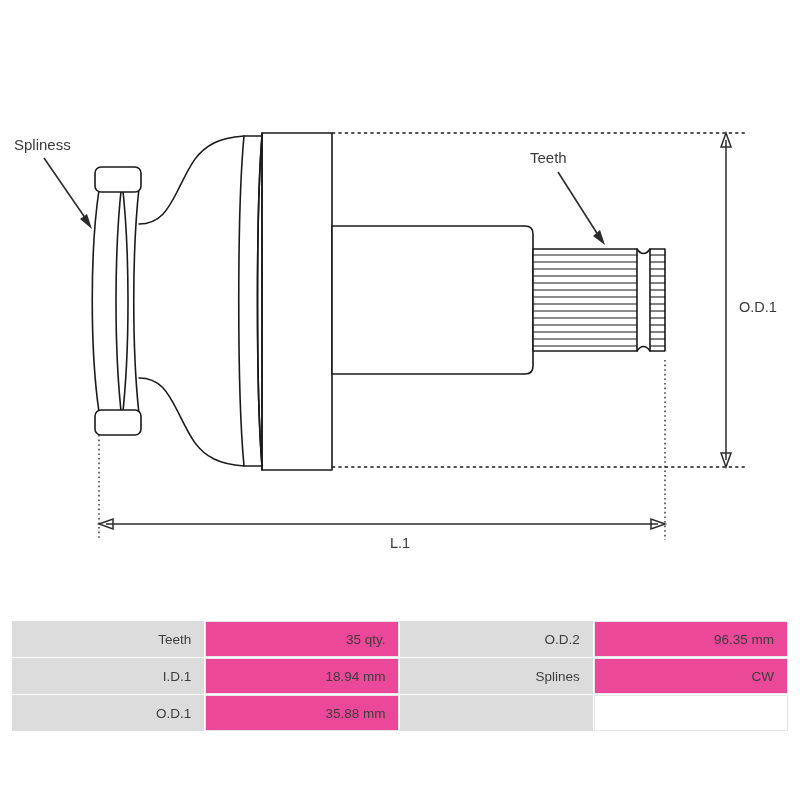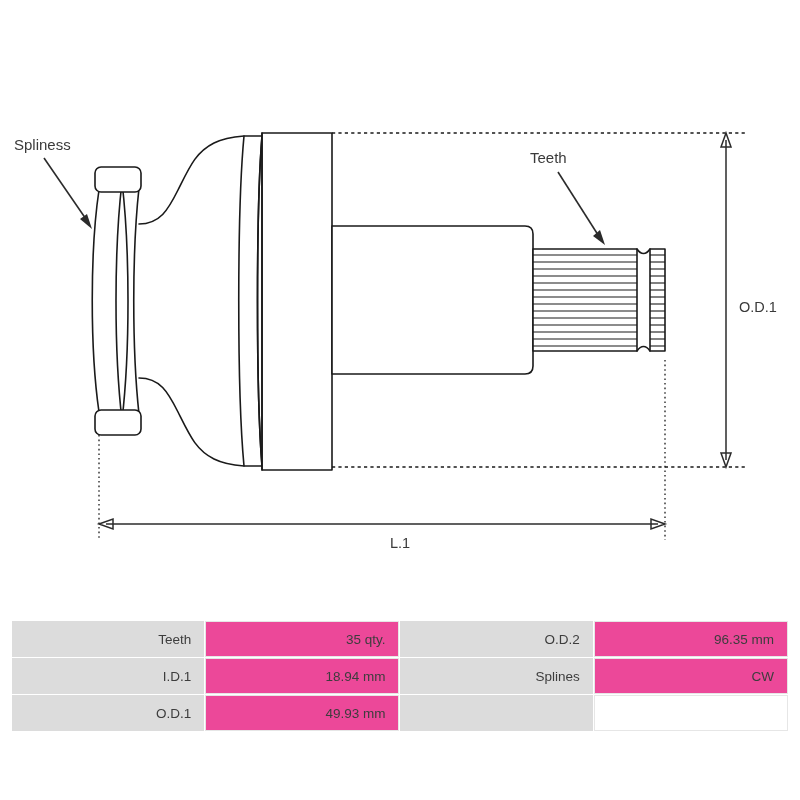--- a/index.html
+++ b/index.html
@@ -183,19 +183,19 @@
         <td class="v">96.35 mm</td>
       </tr>
       <tr>
         <td class="k">I.D.1</td>
         <td class="v">18.94 mm</td>
         <td class="k">Splines</td>
         <td class="v">CW</td>
       </tr>
       <tr>
         <td class="k">O.D.1</td>
-        <td class="v">49.93 mm</td>
+        <td class="v">35.88 mm</td>
         <td class="k empty"></td>
         <td class="v empty"></td>
       </tr>
     </tbody>
   </table>
 </div>
 
 </body></html>

